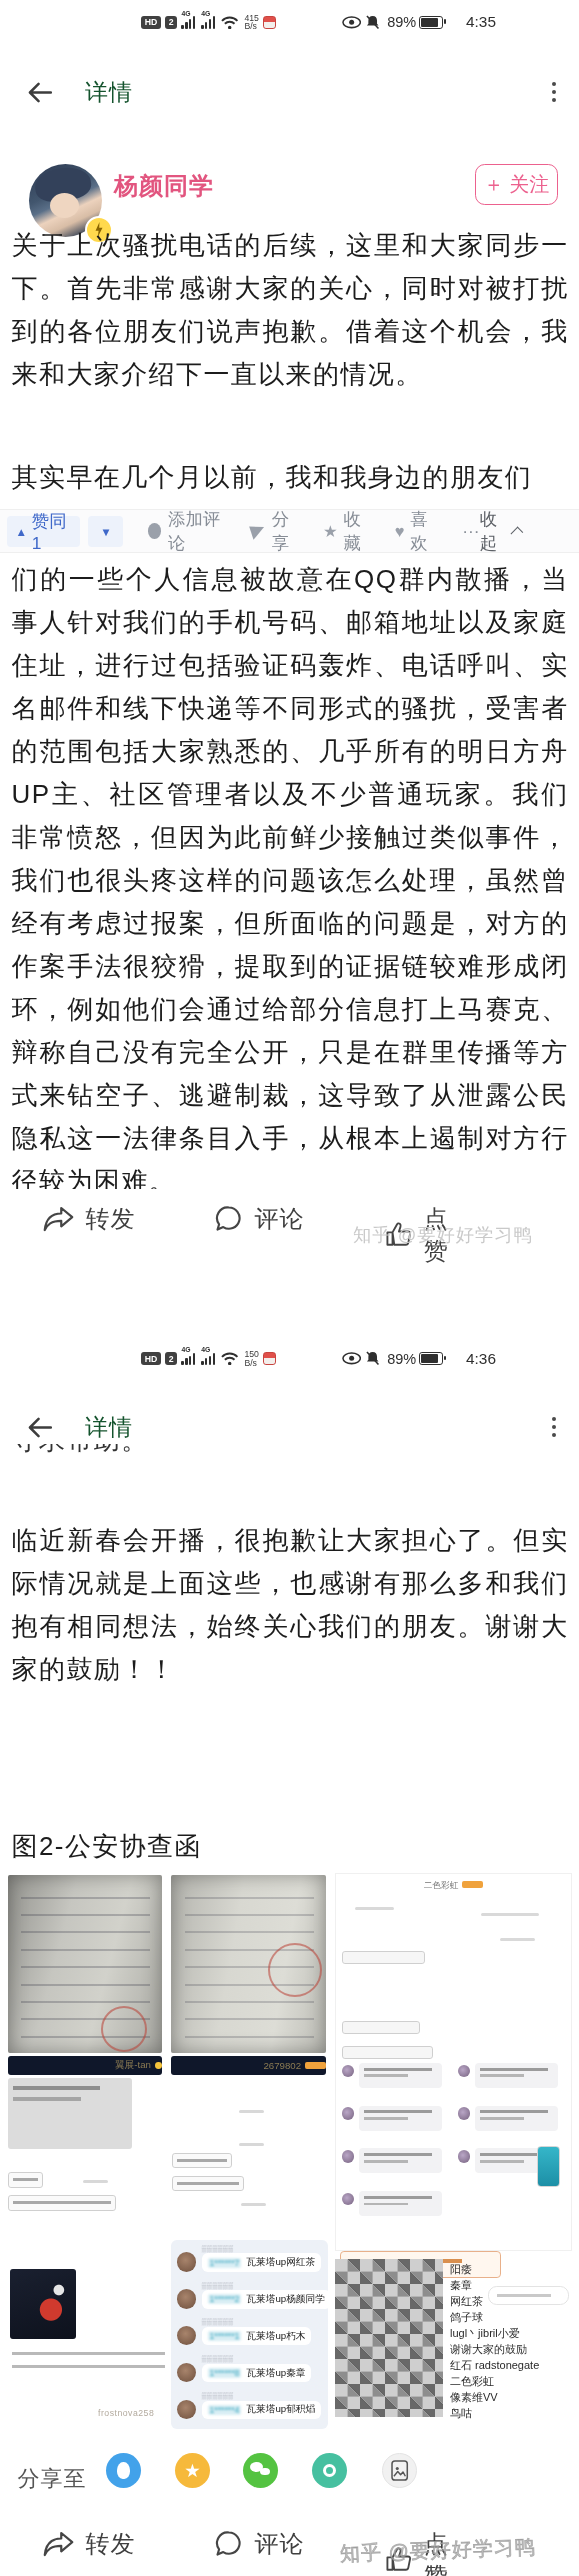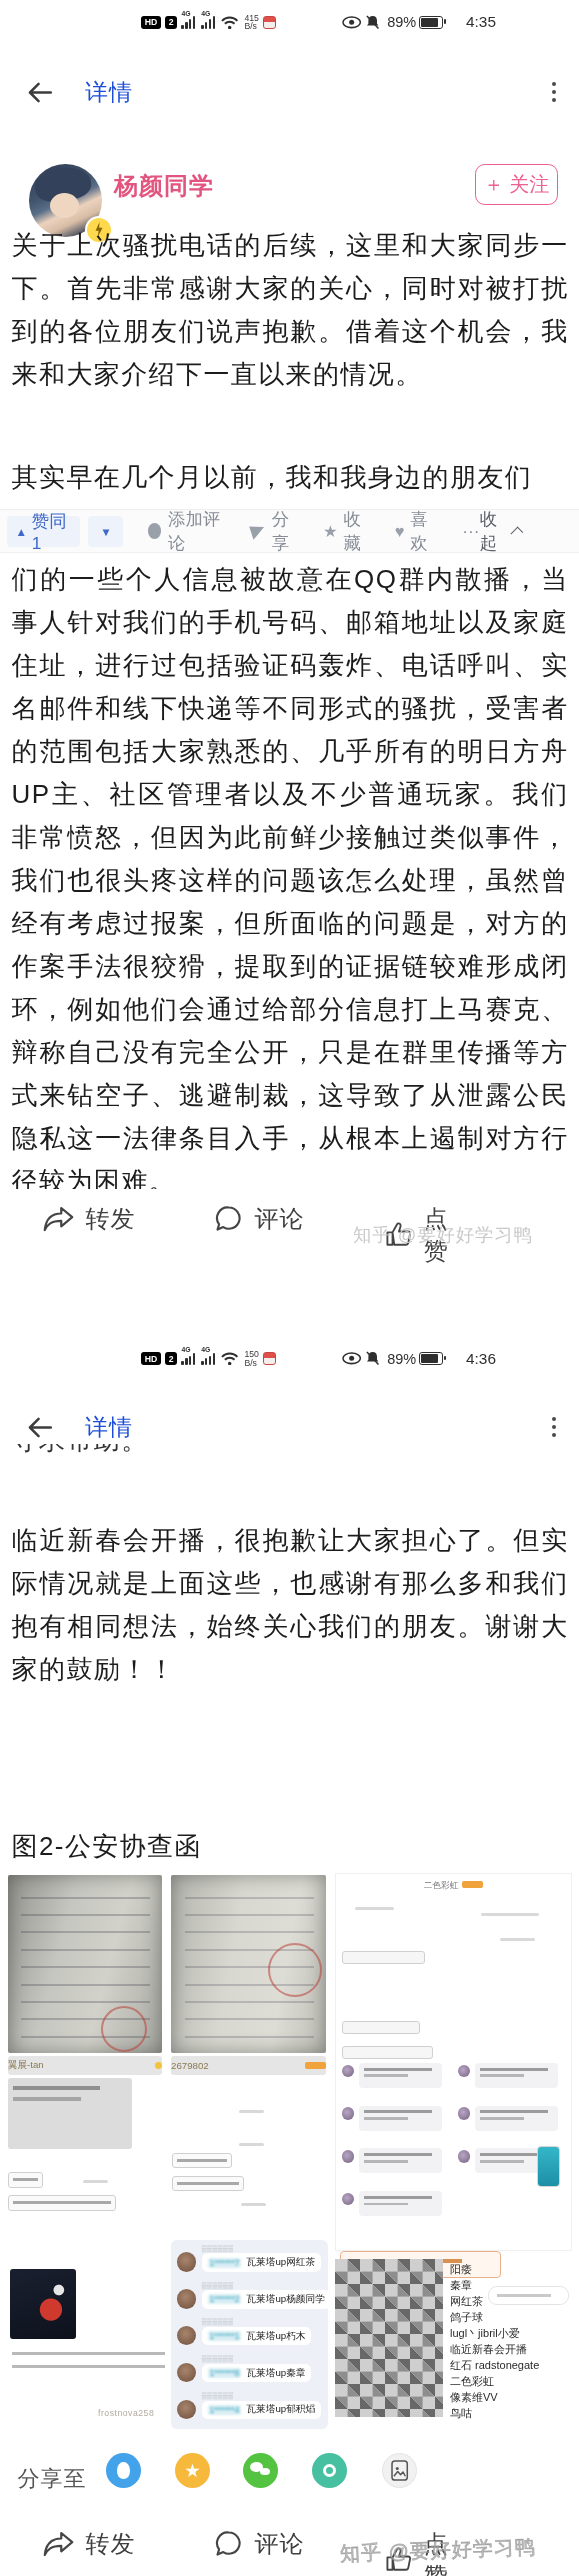--- a/index.html
+++ b/index.html
@@ -3,41 +3,41 @@
 <meta charset="utf-8">
 <style>
   html,body{margin:0;padding:0;background:#ffffff;}
   .page{position:relative;width:579px;height:2576px;background:#fff;overflow:hidden;
         font-family:"Liberation Sans",sans-serif;color:#1c1c1c;}
 
   
   .statusbar{position:absolute;left:141px;width:355px;height:33px;display:flex;align-items:center;
              color:#2f2f2f;font-size:14.5px;}
   .sb-ic{display:inline-flex;align-items:center;margin-right:3.9px;}
-  .badge-hd,.badge-sim{background:#000000;color:#fff;border-radius:2.9px;font-weight:bold;
+  .badge-hd,.badge-sim{background:#404040;color:#fff;border-radius:2.9px;font-weight:bold;
       font-size:8.7px;display:inline-flex;align-items:center;justify-content:center;height:13.5px;}
   .badge-hd{width:20px;}
   .badge-sim{width:12.6px;}
   .sigbars{display:inline-flex;align-items:flex-end;height:13.5px;position:relative;margin-right:4.8px;}
   .sigbars i{display:inline-block;width:2.4px;background:#2f2f2f;margin-right:1.4px;border-radius:1px;}
   .sigbars .g{position:absolute;top:-5.8px;left:0;font-size:6.8px;font-weight:bold;color:#2f2f2f;}
   .speed{display:inline-flex;flex-direction:column;line-height:8.7px;font-size:8.7px;color:#3a3a3a;
          margin:0 3.9px 0 1.9px;text-align:left;}
   .redapp{width:13.5px;height:12.6px;border-radius:2.9px;background:linear-gradient(#e0504a 0 4.8px,#f3efec 4.8px);
           border:1px solid #c8443f;box-sizing:border-box;}
   .sb-right{display:flex;align-items:center;margin-left:auto;}
   .pct{font-size:14.5px;margin:0 2.9px 0 2.9px;}
   .time{font-size:15.4px;margin-left:19px;}
   .battery{position:relative;width:22px;height:11.6px;border:1.4px solid #2f2f2f;border-radius:2.9px;}
   .battery:before{content:"";position:absolute;left:1px;top:1px;bottom:1px;width:16.4px;background:#2f2f2f;border-radius:1px;}
   .battery:after{content:"";position:absolute;right:-3.9px;top:2.9px;width:2.4px;height:4.8px;background:#2f2f2f;border-radius:1px;}
 
   
   .navbar{position:absolute;left:0;width:579px;height:44px;display:flex;align-items:center;background:#fff;}
-  .nav-title{font-size:23px;color:#1d4ed8;margin-left:33px;letter-spacing:1px;}
+  .nav-title{font-size:23px;color:#14532d;margin-left:33px;letter-spacing:1px;}
   .backarrow{margin-left:27px;width:25px;height:21px;}
   .kebab{margin-left:auto;margin-right:23px;display:flex;flex-direction:column;gap:3.9px;}
   .kebab i{width:4.3px;height:4.3px;border-radius:50%;background:#4a4a4a;}
 
   
   .avatar{position:absolute;left:29px;top:164px;width:73px;height:73px;border-radius:50%;overflow:hidden;
           background:linear-gradient(155deg,#2c3850 0%,#42566e 38%,#5a6f88 50%,#ecd2bd 62%,#d8bda6 74%,#1f3049 92%);}
   .avatar:before{content:"";position:absolute;left:5.8px;top:3.9px;width:56px;height:33px;border-radius:50% 50% 40% 40%;
           background:#33415a;transform:rotate(-8deg);}
   .avatar:after{content:"";position:absolute;left:21px;top:29px;width:29px;height:25px;border-radius:50%;
@@ -84,22 +84,22 @@
 
   
   .noteline{position:absolute;left:11.6px;width:557px;font-size:26px;line-height:43px;letter-spacing:1.4px;color:#1c1c1c;}
 
   
   .collage{position:absolute;left:0;top:1871px;width:579px;height:541px;background:#fff;}
   .docphoto{position:absolute;border-radius:1.9px;box-shadow:inset 0 0 19.3px rgba(0,0,0,.35);}
   .docphoto .lines{position:absolute;left:13.5px;right:11.6px;top:11.6px;bottom:13.5px;opacity:.55;filter:blur(0.4px);
       background:repeating-linear-gradient(180deg,transparent 0 10.6px,rgba(55,55,70,.5) 10.6px 12.6px,transparent 12.6px 17.4px);}
   .stamp{position:absolute;border:2.9px solid rgba(186,64,52,.55);border-radius:50%;filter:blur(0.6px);}
-  .capbar{position:absolute;height:19.3px;background:#e5e5e5;border-radius:2.9px;display:flex;align-items:center;
-      justify-content:space-between;font-size:9.7px;color:#8a7a52;filter:blur(0.3px);}
+  .capbar{position:absolute;height:19.3px;background:#0f172a;border-radius:2.9px;display:flex;align-items:center;
+      justify-content:flex-end;font-size:9.7px;color:#8a7a52;filter:blur(0.3px);}
   .chip{display:inline-block;width:21px;height:7.7px;background:#f0a23c;border-radius:1.9px;margin-left:3.9px;}
   .dotY{display:inline-block;width:6.8px;height:6.8px;background:#f4c33c;border-radius:50%;margin-left:3.9px;}
 
   .panel3{position:absolute;left:335px;top:1.9px;width:237px;height:378px;background:#fff;
       border:1px solid #f0f0f0;box-sizing:border-box;overflow:hidden;}
   .p3-head{position:absolute;left:0;top:5.8px;width:100%;text-align:center;font-size:8.7px;color:#777;filter:blur(0.3px);}
   .p3-line{position:absolute;height:2.9px;background:#d9d9d9;border-radius:1.9px;filter:blur(0.3px);}
   .p3-tag{position:absolute;border:1px solid #cfcfcf;background:#f6f6f6;border-radius:2.9px;height:11.6px;
       font-size:6.8px;color:#999;display:flex;align-items:center;padding:0 3.9px;filter:blur(0.4px);}
   .mini-chat{position:absolute;left:5.8px;top:189px;width:224px;height:180px;}
@@ -495,21 +495,21 @@
       </div>
 
     <div class="mosaic"></div>
     <div class="namelist">
 
     <div>阳痿</div>
         <div>秦章</div>
         <div>网红茶</div>
         <div>鸽子球</div>
         <div>lugl丶jibril小爱</div>
-        <div>临近新春会开播</div>
+        <div>谢谢大家的鼓励</div>
         <div>红石 radstonegate</div>
         <div>二色彩虹</div>
         <div>像素维VV</div>
         <div>鸟咕</div>
       </div>
   </div>
 
   <div class="share-label">分享至</div>
   <div class="sic sic-qq" style="left:106px">
       <i></i>

